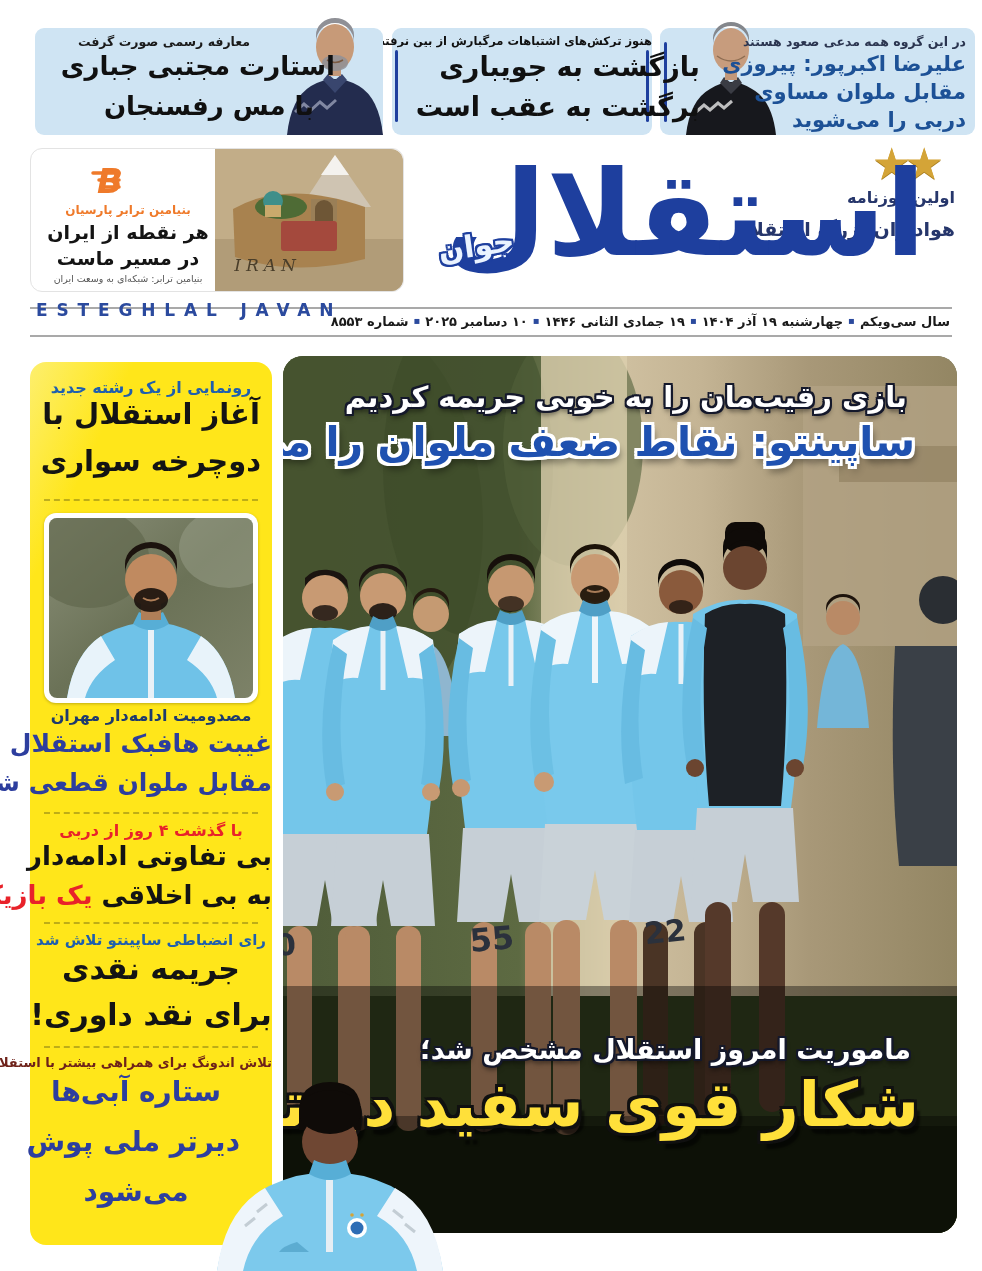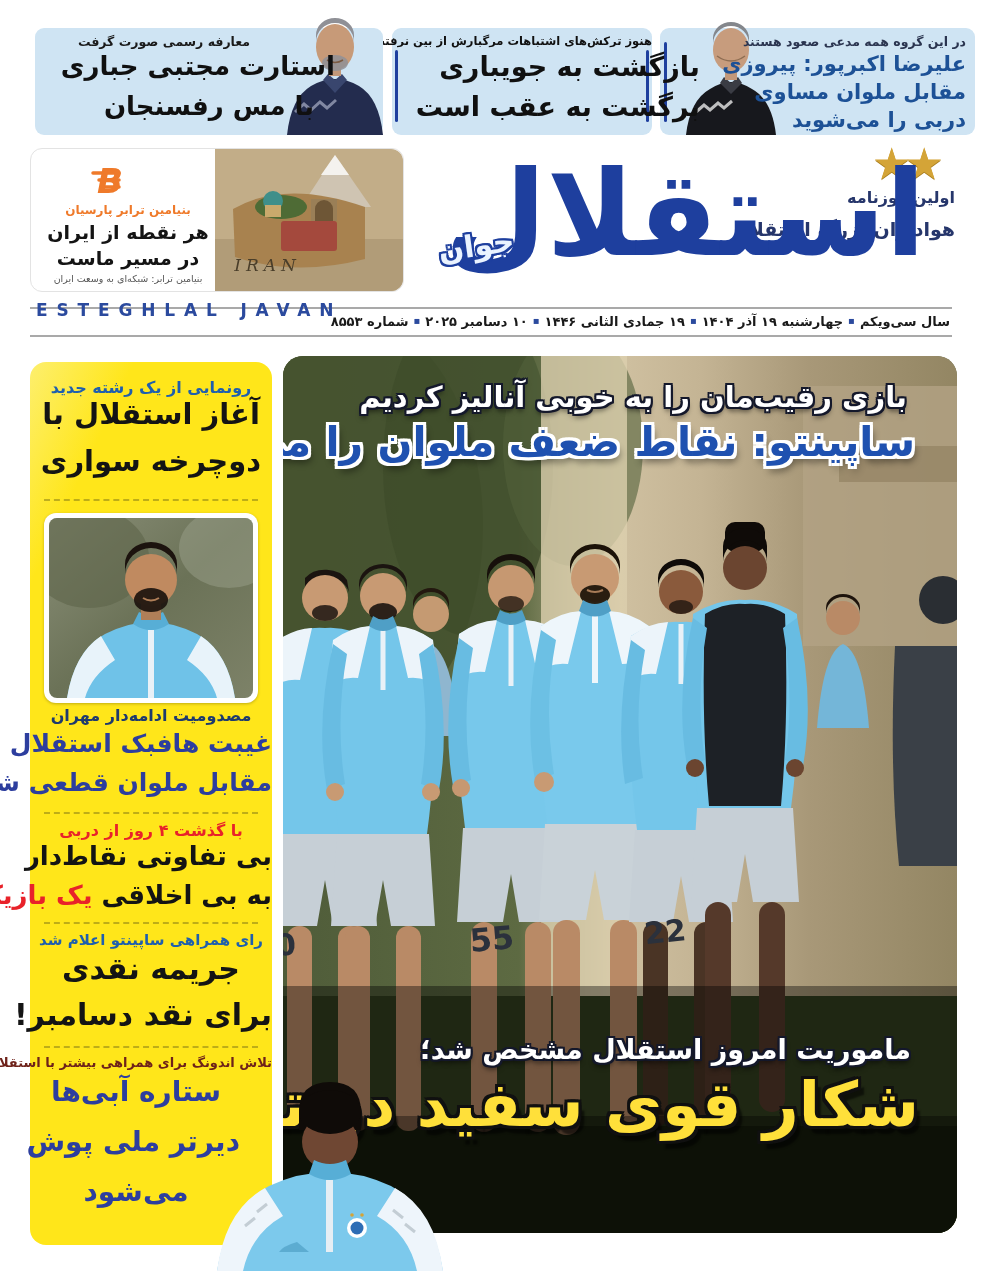--- a/index.html
+++ b/index.html
@@ -170,27 +170,27 @@
       <ellipse cx="102" cy="82" rx="17" ry="12" fill="#1c130e" opacity=".92"></ellipse>
       <path d="M94,80 q8,5 16,0" stroke="#b07f58" stroke-width="2" fill="none"></path>
     </svg>
   </div>
   <div class="abs ctr nw sb-kicker" style="left:30px;top:708px;width:242px;font-size:16px;color:#1e3a6e;z-index:11;">مصدومیت ادامه‌دار مهران</div>
   <div class="abs ctr nw sb-hl" style="left:30px;top:731px;width:242px;font-size:25px;color:#2d3e9e;z-index:11;">غیبت هافبک استقلال</div>
   <div class="abs ctr nw sb-hl" style="left:30px;top:770px;width:242px;font-size:25px;color:#2d3e9e;z-index:11;">مقابل ملوان قطعی شد</div>
   <div class="abs dash" style="left:44px;top:812px;width:214px;z-index:11;"></div>
 
   <div class="abs ctr nw sb-kicker" style="left:30px;top:823px;width:242px;font-size:16px;color:#e8222a;z-index:11;">با گذشت ۴ روز از دربی</div>
-  <div class="abs ctr nw sb-hl" style="left:30px;top:843px;width:242px;font-size:26px;color:#141414;z-index:11;">بی تفاوتی نقاط‌دار</div>
+  <div class="abs ctr nw sb-hl" style="left:30px;top:843px;width:242px;font-size:26px;color:#141414;z-index:11;">بی تفاوتی ادامه‌دار</div>
   <div class="abs ctr nw sb-hl" style="left:30px;top:882px;width:242px;font-size:26px;z-index:11;"><span style="color:#141414;">به بی اخلاقی</span> <span style="color:#e8222a;">یک بازیکن</span></div>
   <div class="abs dash" style="left:44px;top:922px;width:214px;z-index:11;"></div>
 
-  <div class="abs ctr nw sb-kicker" style="left:30px;top:933px;width:242px;font-size:15px;color:#1f5fae;z-index:11;">رای همراهی ساپینتو اعلام شد</div>
+  <div class="abs ctr nw sb-kicker" style="left:30px;top:933px;width:242px;font-size:15px;color:#1f5fae;z-index:11;">رای انضباطی ساپینتو تلاش شد</div>
   <div class="abs ctr nw sb-hl" style="left:30px;top:954px;width:242px;font-size:30px;color:#141414;z-index:11;">جریمه نقدی</div>
-  <div class="abs ctr nw sb-hl" style="left:30px;top:1000px;width:242px;font-size:30px;color:#141414;z-index:11;">برای نقد دسامبر!</div>
+  <div class="abs ctr nw sb-hl" style="left:30px;top:1000px;width:242px;font-size:30px;color:#141414;z-index:11;">برای نقد داوری!</div>
   <div class="abs dash" style="left:44px;top:1046px;width:214px;z-index:11;"></div>
 
   <div class="abs ctr nw sb-kicker" style="left:30px;top:1056px;width:242px;font-size:13px;color:#6e221a;z-index:11;">تلاش اندونگ برای همراهی بیشتر با استقلال</div>
   <div class="abs ctr nw sb-hl" style="left:32px;top:1078px;width:208px;font-size:28px;color:#2d3e9e;z-index:11;">ستاره آبی‌ها</div>
   <div class="abs ctr nw sb-hl" style="left:32px;top:1128px;width:208px;font-size:28px;color:#2d3e9e;z-index:11;">دیرتر ملی پوش</div>
   <div class="abs ctr nw sb-hl" style="left:32px;top:1178px;width:208px;font-size:28px;color:#2d3e9e;z-index:11;">می‌شود</div>
 
   <div class="abs mainphoto" style="left:283px;top:356px;width:674px;height:877px;z-index:5;">
     <svg width="674" height="877" viewBox="0 0 674 877" style="display:block;">
       <defs>
@@ -324,21 +324,21 @@
 
       <g transform="translate(660,250)">
         <circle r="24" cy="-6" fill="#2a2e33"></circle>
         <path d="M-48,40 Q-54,160 -44,260 L44,260 Q54,160 48,40 Z" fill="#3a4047"></path>
       </g>
 
       <rect x="0" y="630" width="674" height="247" fill="rgba(0,0,0,.38)"></rect>
       <rect x="0" y="760" width="674" height="117" fill="rgba(0,0,0,.35)"></rect>
     </svg>
 
-    <div class="abs o-dark nw rgt" style="right:50px;top:24px;font-size:29px;">بازی رقیب‌مان را به خوبی آنالیز کردیم</div>
+    <div class="abs o-dark nw rgt" style="right:50px;top:24px;font-size:29px;">بازی رقیب‌مان را به خوبی جریمه کردیم</div>
     <div class="abs o-white-blue nw rgt" style="right:42px;top:62px;font-size:41px;">ساپینتو: نقاط ضعف ملوان را می‌شناسم</div>
     <div class="abs o-dark nw rgt" style="right:46px;top:678px;font-size:27px;">ماموریت امروز استقلال مشخص شد؛</div>
     <div class="abs o-black-yellow nw rgt" style="right:38px;top:712px;font-size:62px;">شکار قوی سفید در تهران</div>
   </div>
 
   <div class="abs" style="left:205px;top:1076px;width:250px;height:195px;z-index:40;">
     <svg width="250" height="195" viewBox="0 0 250 195">
       <path d="M94,36 q0,-30 31,-30 q31,0 31,30 l0,18 l-62,0 z" fill="#0f0b08"></path>
       <circle cx="125" cy="66" r="28" fill="#6f4733"></circle>
       <ellipse cx="125" cy="36" rx="31" ry="22" fill="#0f0b08"></ellipse>

